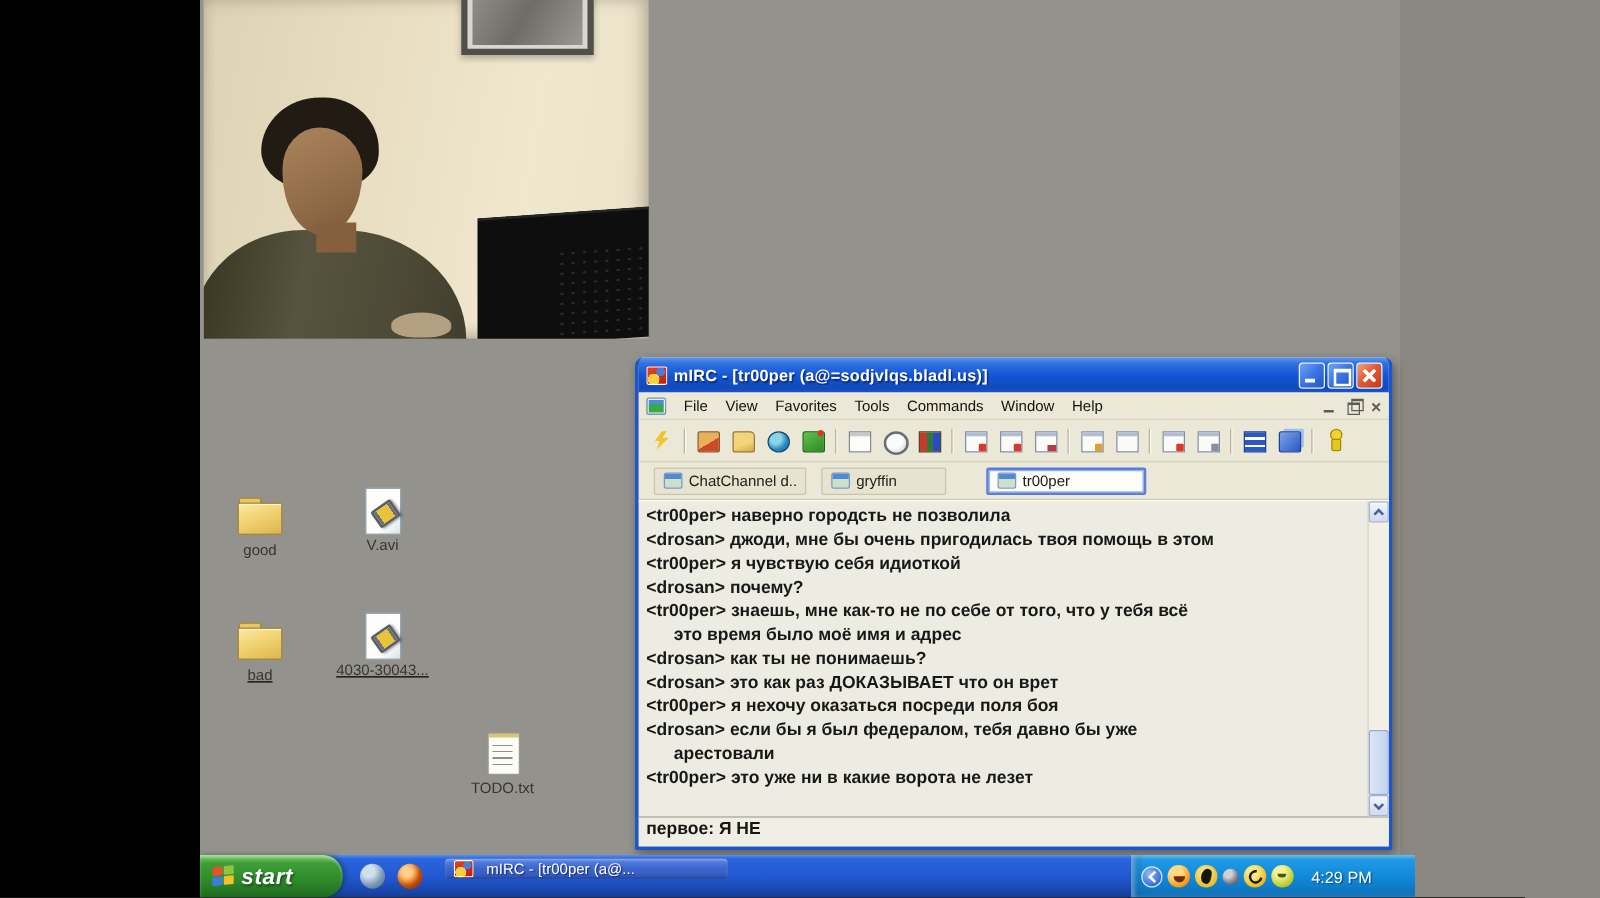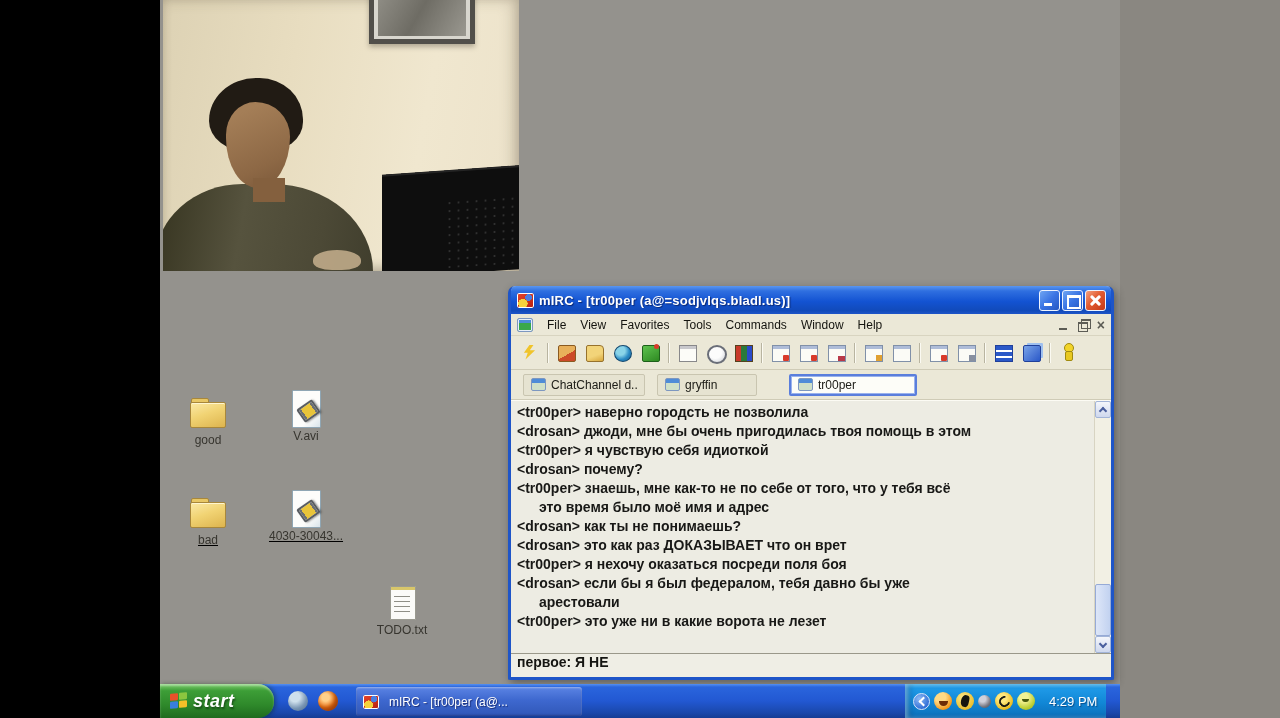--- a/index.html
+++ b/index.html
@@ -177,28 +177,28 @@
   .winflag i:nth-child(2){background:#8cc63f;}
   .winflag i:nth-child(3){background:#3a7edc;}
   .winflag i:nth-child(4){background:#f5c028;}
   .start-label{color:#fff;font-size:18px;font-weight:bold;font-style:italic;
     text-shadow:1px 2px 2px rgba(10,40,10,.6);letter-spacing:.5px;}
   .quick{position:absolute;left:124px;top:0;height:34px;display:flex;align-items:center;gap:10px;padding-left:4px;}
   .ql{width:20px;height:20px;border-radius:50%;}
   .ql-messenger{background:radial-gradient(circle at 35% 30%,#cfe0ec 0 25%,#7a96b4 60%,#4a6888 100%);}
   .ql-firefox{background:radial-gradient(circle at 38% 32%,#ffd08a 0 20%,#f07818 55%,#c64a10 100%);
     box-shadow:inset -3px -3px 4px rgba(120,40,0,.6);}
-  .taskbtn{position:absolute;left:196px;top:3px;width:226px;height:29px;border-radius:3px;
+  .taskbtn{position:absolute;left:196px;top:3px;width:226px;height:16px;border-radius:3px;
     background:linear-gradient(180deg,#5b84e4 0%,#3e68cf 45%,#3057b8 100%);
     box-shadow:inset 0 1px 2px rgba(255,255,255,.4), inset 0 -1px 2px rgba(0,0,40,.3);
     display:flex;align-items:center;padding:0 7px;cursor:pointer;}
   .taskbtn .mirc-logo{width:16px;height:14px;flex:0 0 16px;}
   .taskbtn-label{color:#fff;font-size:12px;margin-left:5px;white-space:nowrap;overflow:hidden;
     text-shadow:1px 1px 1px rgba(10,20,80,.7);}
-  .tray{position:absolute;left:745px;top:0;width:201px;height:34px;
+  .tray{position:absolute;left:745px;top:0;width:227px;height:34px;
     background:linear-gradient(180deg,#55c0f8 0%,#1f9ae8 12%,#1187d6 55%,#0c6eb8 100%);
     box-shadow:inset 3px 0 4px rgba(255,255,255,.35), inset 6px 0 5px rgba(0,40,90,.25);
     display:flex;align-items:center;padding-left:8px;}
   .tri{width:18px;height:18px;border-radius:50%;margin-right:4px;position:relative;flex:0 0 auto;}
   .tri-chevron{width:17px;height:17px;background:radial-gradient(circle at 35% 32%,#8cbaf4,#2e6cd6 75%);
     border:1px solid #d8e6fa;}
   .tri-chevron::after{content:"";position:absolute;left:6px;top:4px;width:5px;height:5px;
     border-left:2px solid #fff;border-top:2px solid #fff;transform:rotate(-45deg);}
   .tri-laughing{background:radial-gradient(circle at 36% 30%,#ffd984 0 30%,#f59a1e 70%,#d47a0a 100%);}
   .tri-laughing::after{content:"";position:absolute;left:5px;top:9px;width:9px;height:5px;

